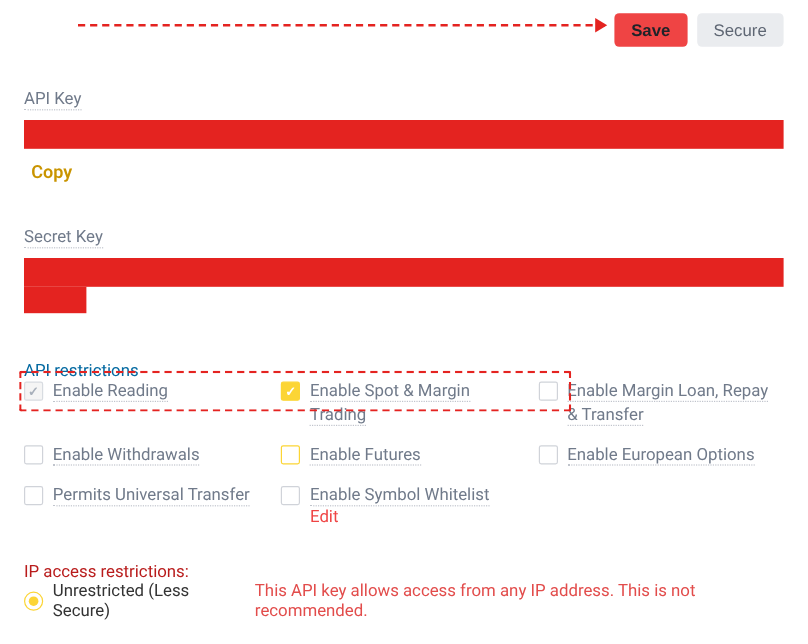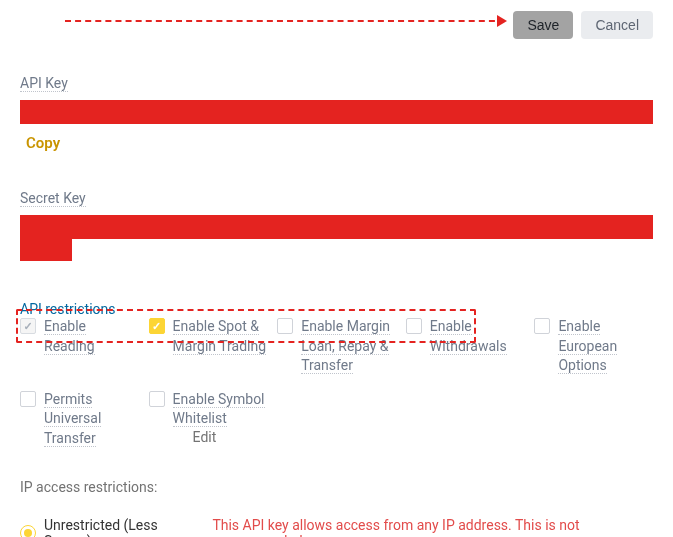--- a/index.html
+++ b/index.html
@@ -37,21 +37,21 @@
       border-top: 6px solid transparent;
       border-bottom: 6px solid transparent;
     }
     .btn {
       padding: 6px 14px;
       font-size: 14px;
       border: none;
       border-radius: 4px;
       cursor: pointer;
     }
-    .btn-save { background: #a3a3a3; color: #1e2329; font-weight: 400; }
+    .btn-save { background: #ef4444; color: #1e2329; font-weight: 700; }
     .btn-cancel { background: #eaecef; color: #5e6673; }
     .label {
       font-size: 14px;
       color: #707a8a;
       margin-bottom: 4px;
       border-bottom: 1px dotted #c0c4cc;
       display: inline-block;
     }
     .redacted-bar {
       background: #e42320;
@@ -75,21 +75,21 @@
       margin-left: 6px;
       cursor: pointer;
     }
     .section-secret { margin-bottom: 40px; }
     .restrictions-title {
       color: #0369a1;
       font-size: 14px;
     }
     .restrictions-grid {
       display: grid;
-      grid-template-columns: 1fr 1fr 1fr 1fr 1fr;
+      grid-template-columns: 1fr 1fr 1fr;
       column-gap: 10px;
       row-gap: 14px;
       margin-bottom: 30px;
       position: relative;
     }
     .restriction-item {
       display: flex;
       align-items: flex-start;
       gap: 8px;
     }
@@ -132,39 +132,38 @@
       color: #707a8a;
       font-size: 14px;
       border-bottom: 1px dotted #c0c4cc;
       line-height: 1.4;
       display: inline;
     }
     .restriction-label-wrap {
       max-width: 170px;
     }
     .edit-link {
-      color: #737373;
-      font-size: 14px;
-      margin-left: 20px;
+      color: #ef4444;
+      font-size: 14px;
       cursor: pointer;
     }
     .dashed-highlight {
       position: absolute;
       border: 2px dashed #e42320;
       border-radius: 2px;
       top: -8px;
       left: -4px;
       width: 460px;
       height: 34px;
       pointer-events: none;
     }
     .ip-section-title {
-      color: #737373;
-      font-size: 14px;
-      margin-bottom: 22px;
+      color: #b91c1c;
+      font-size: 14px;
+      margin-bottom: 0;
     }
     .radio-row {
       display: flex;
       align-items: center;
       gap: 8px;
       margin-bottom: 14px;
     }
     .radio {
       width: 16px;
       height: 16px;
@@ -187,21 +186,21 @@
     }
     .radio-label { color: #333; font-size: 14px; }
     .warning-text { color: #e24c4b; font-size: 14px; margin-left: 4px; }
   </style>
 </head>
 <body>
 
 <div class="top-row">
   <div class="arrow-annotation"></div>
   <button class="btn btn-save">Save</button>
-  <button class="btn btn-cancel">Cancel</button>
+  <button class="btn btn-cancel">Secure</button>
 </div>
 
 <div>
   <span class="label">API Key</span>
   <div class="redacted-bar"></div>
   <span class="copy-link">Copy</span>
 </div>
 
 <div class="section-secret">
   <span class="label">Secret Key</span>
@@ -227,20 +226,24 @@
     <div class="restriction-item">
       <div class="checkbox"></div>
       <div class="restriction-label-wrap"><span class="restriction-label">Enable Margin Loan, Repay &amp; Transfer</span></div>
     </div>
 
     <div class="restriction-item">
       <div class="checkbox"></div>
       <div class="restriction-label-wrap"><span class="restriction-label">Enable Withdrawals</span></div>
     </div>
 
+    <div class="restriction-item">
+      <div class="checkbox outline-yellow"></div>
+      <div class="restriction-label-wrap"><span class="restriction-label">Enable Futures</span></div>
+    </div>
 
     <div class="restriction-item">
       <div class="checkbox"></div>
       <div class="restriction-label-wrap"><span class="restriction-label">Enable European Options</span></div>
     </div>
 
     <div class="restriction-item">
       <div class="checkbox"></div>
       <div class="restriction-label-wrap"><span class="restriction-label">Permits Universal Transfer</span></div>
     </div>

